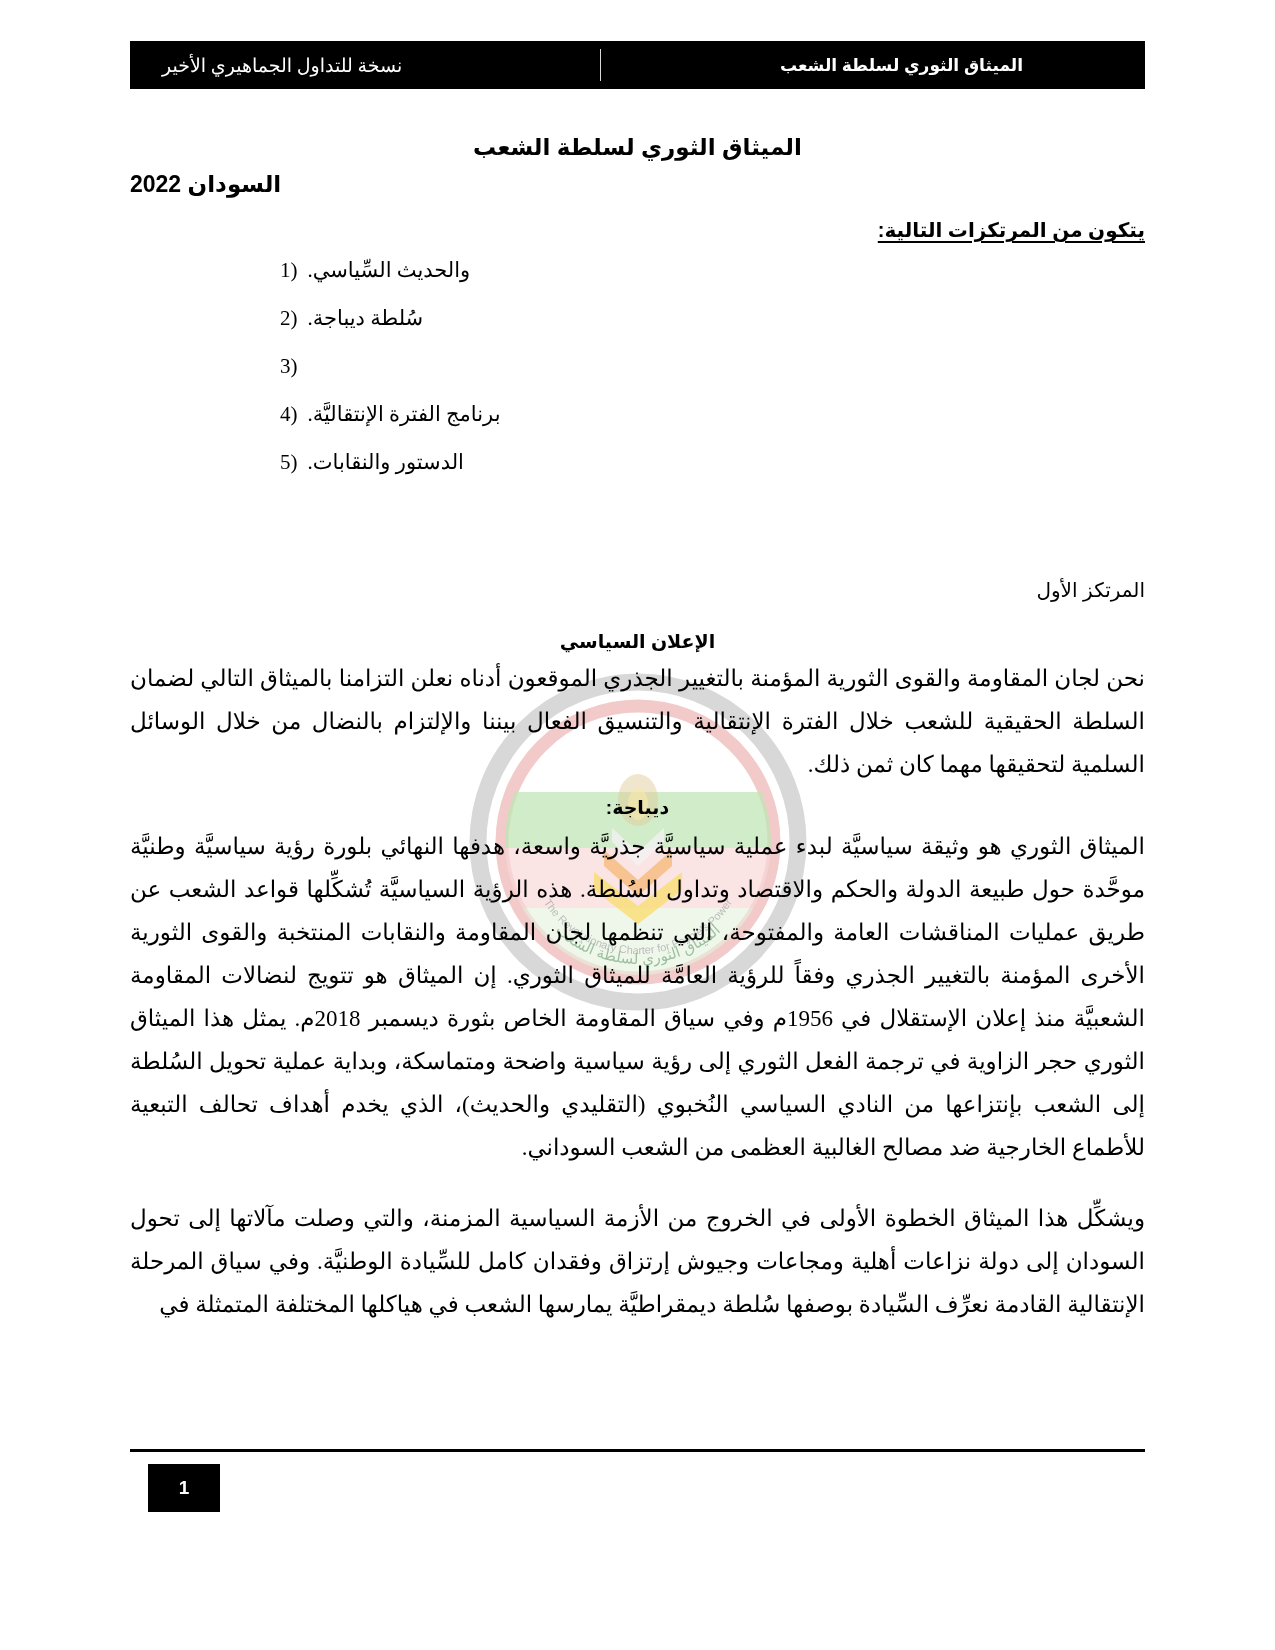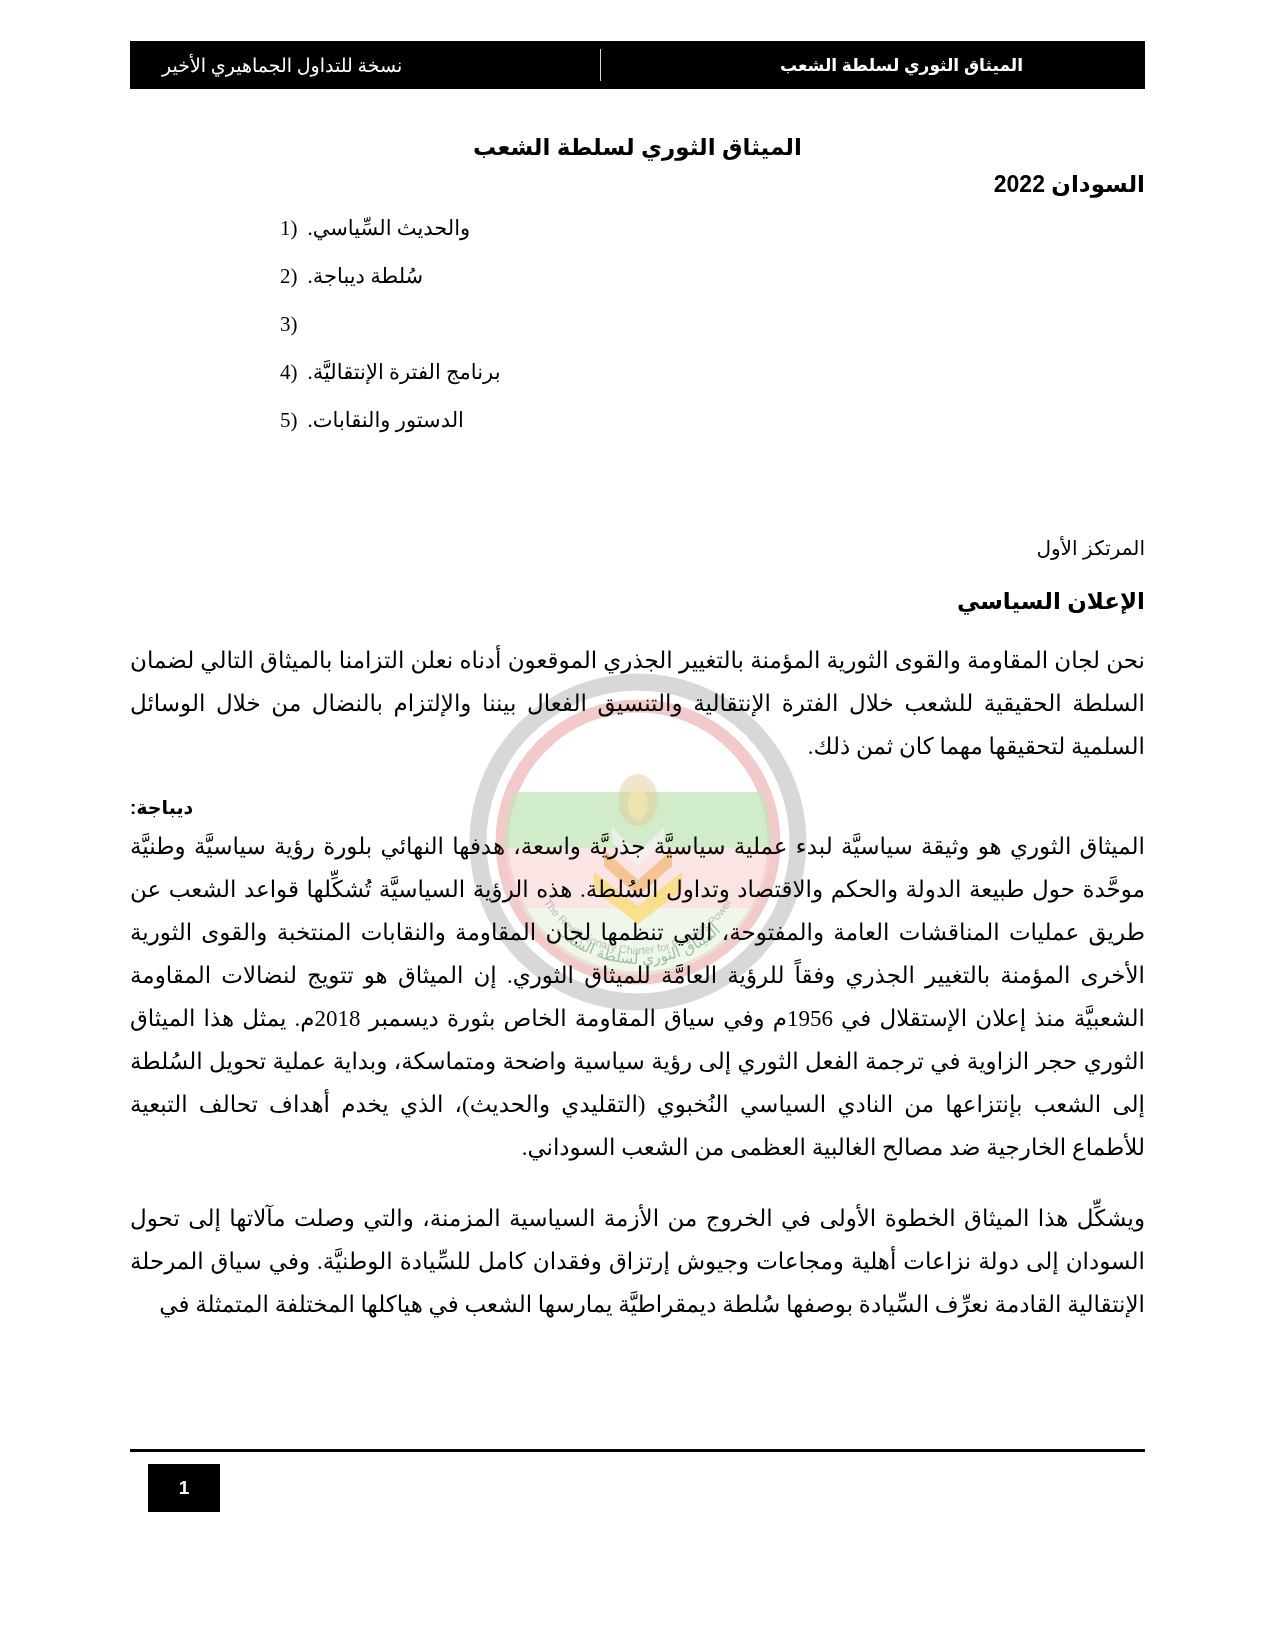--- a/index.html
+++ b/index.html
@@ -80,21 +80,21 @@
 
   .doc-title {
     text-align: center;
     font-family: "Liberation Sans", "DejaVu Sans", sans-serif;
     font-weight: bold;
     font-size: 23px;
     line-height: 34px;
     margin: 0;
   }
   .doc-subtitle {
-    text-align: right;
+    text-align: left;
     font-family: "Liberation Sans", "DejaVu Sans", sans-serif;
     font-weight: bold;
     font-size: 23px;
     line-height: 40px;
     margin: 0;
     direction: rtl;
   }
 
   .intro-lead {
     text-align: right;
@@ -134,43 +134,43 @@
 
   .spacer-lg { height: 92px; }
 
   .section-heading {
     font-family: "Liberation Sans", "DejaVu Sans", sans-serif;
     font-weight: normal;
     font-size: 20px;
     margin: 0 0 28px 0;
   }
   .section-subheading {
-    text-align: right;
-    font-family: "Liberation Sans", "DejaVu Sans", sans-serif;
-    font-weight: bold;
-    font-size: 23px;
-    margin: 0 0 24px 0;
+    text-align: center;
+    font-family: "Liberation Sans", "DejaVu Sans", sans-serif;
+    font-weight: bold;
+    font-size: 19px;
+    margin: 0 0 4px 0;
   }
 
   .body-par {
     text-align: justify;
     text-align-last: right;
     font-family: "Liberation Serif", "DejaVu Serif", serif;
     font-size: 23px;
     line-height: 43px;
     margin: 0 0 6px 0;
     direction: rtl;
   }
 
   .inline-heading {
     font-family: "Liberation Sans", "DejaVu Sans", sans-serif;
     font-weight: bold;
     font-size: 19px;
-    text-align: left;
-    margin: 28px 0 6px 0;
+    text-align: center;
+    margin: 10px 0 6px 0;
     direction: rtl;
   }
 
   .par-gap { height: 22px; }
 
   
   .footer-rule {
     position: absolute;
     left: 130px;
     top: 1449px;
@@ -260,20 +260,21 @@
         <textPath href="#arcBotB" startOffset="50%" text-anchor="middle">The Revolutionary Charter for People's Power</textPath>
       </text>
     </svg>
   </div>
 
   <div class="content">
 
     <h1 class="doc-title">الميثاق الثوري لسلطة الشعب</h1>
     <h2 class="doc-subtitle">السودان 2022</h2>
 
+    <div class="intro-lead">يتكون من المرتكزات التالية:</div>
 
     <ul class="pillars">
       <li>
         <span class="pillar-text">والحديث السِّياسي.</span>
         <span class="pillar-num">1)</span>
       </li>
       <li>
         <span class="pillar-text">سُلطة ديباجة.</span>
         <span class="pillar-num">2)</span>
       </li>

